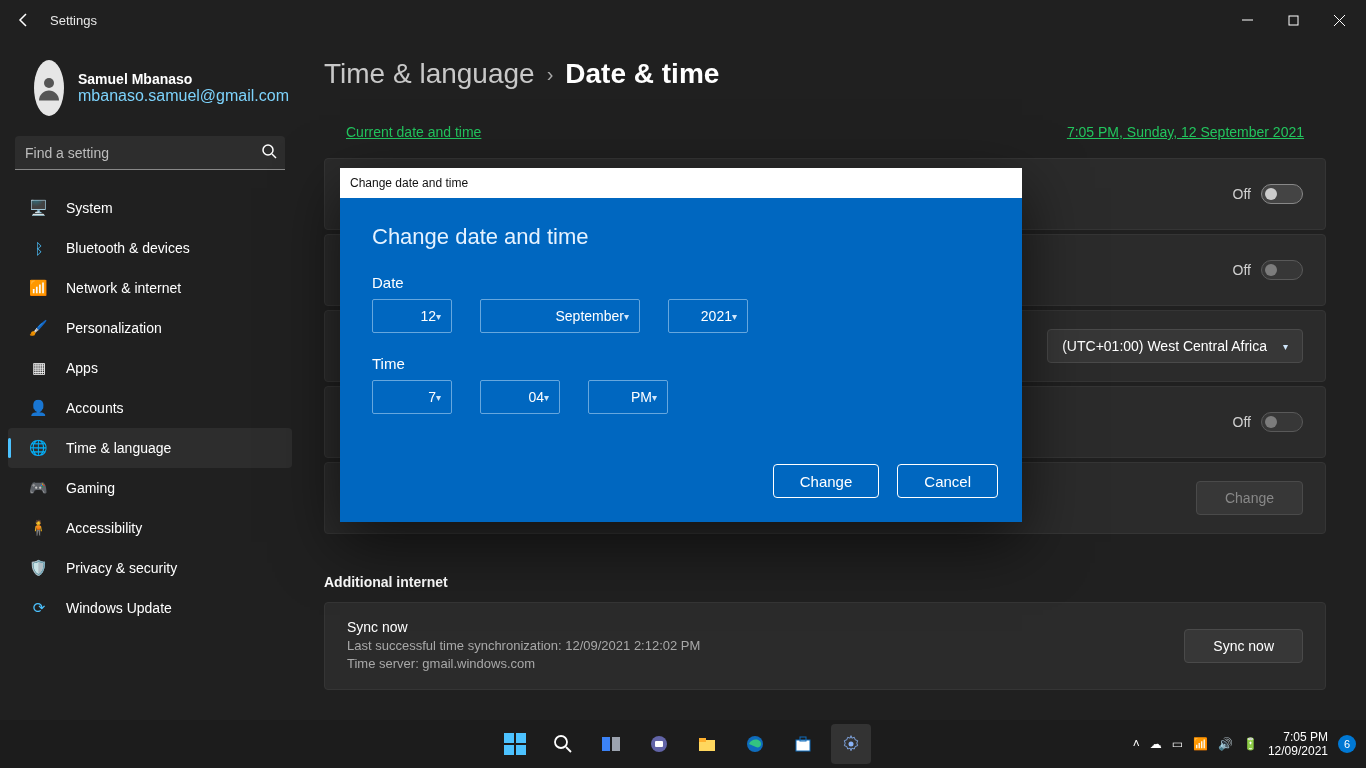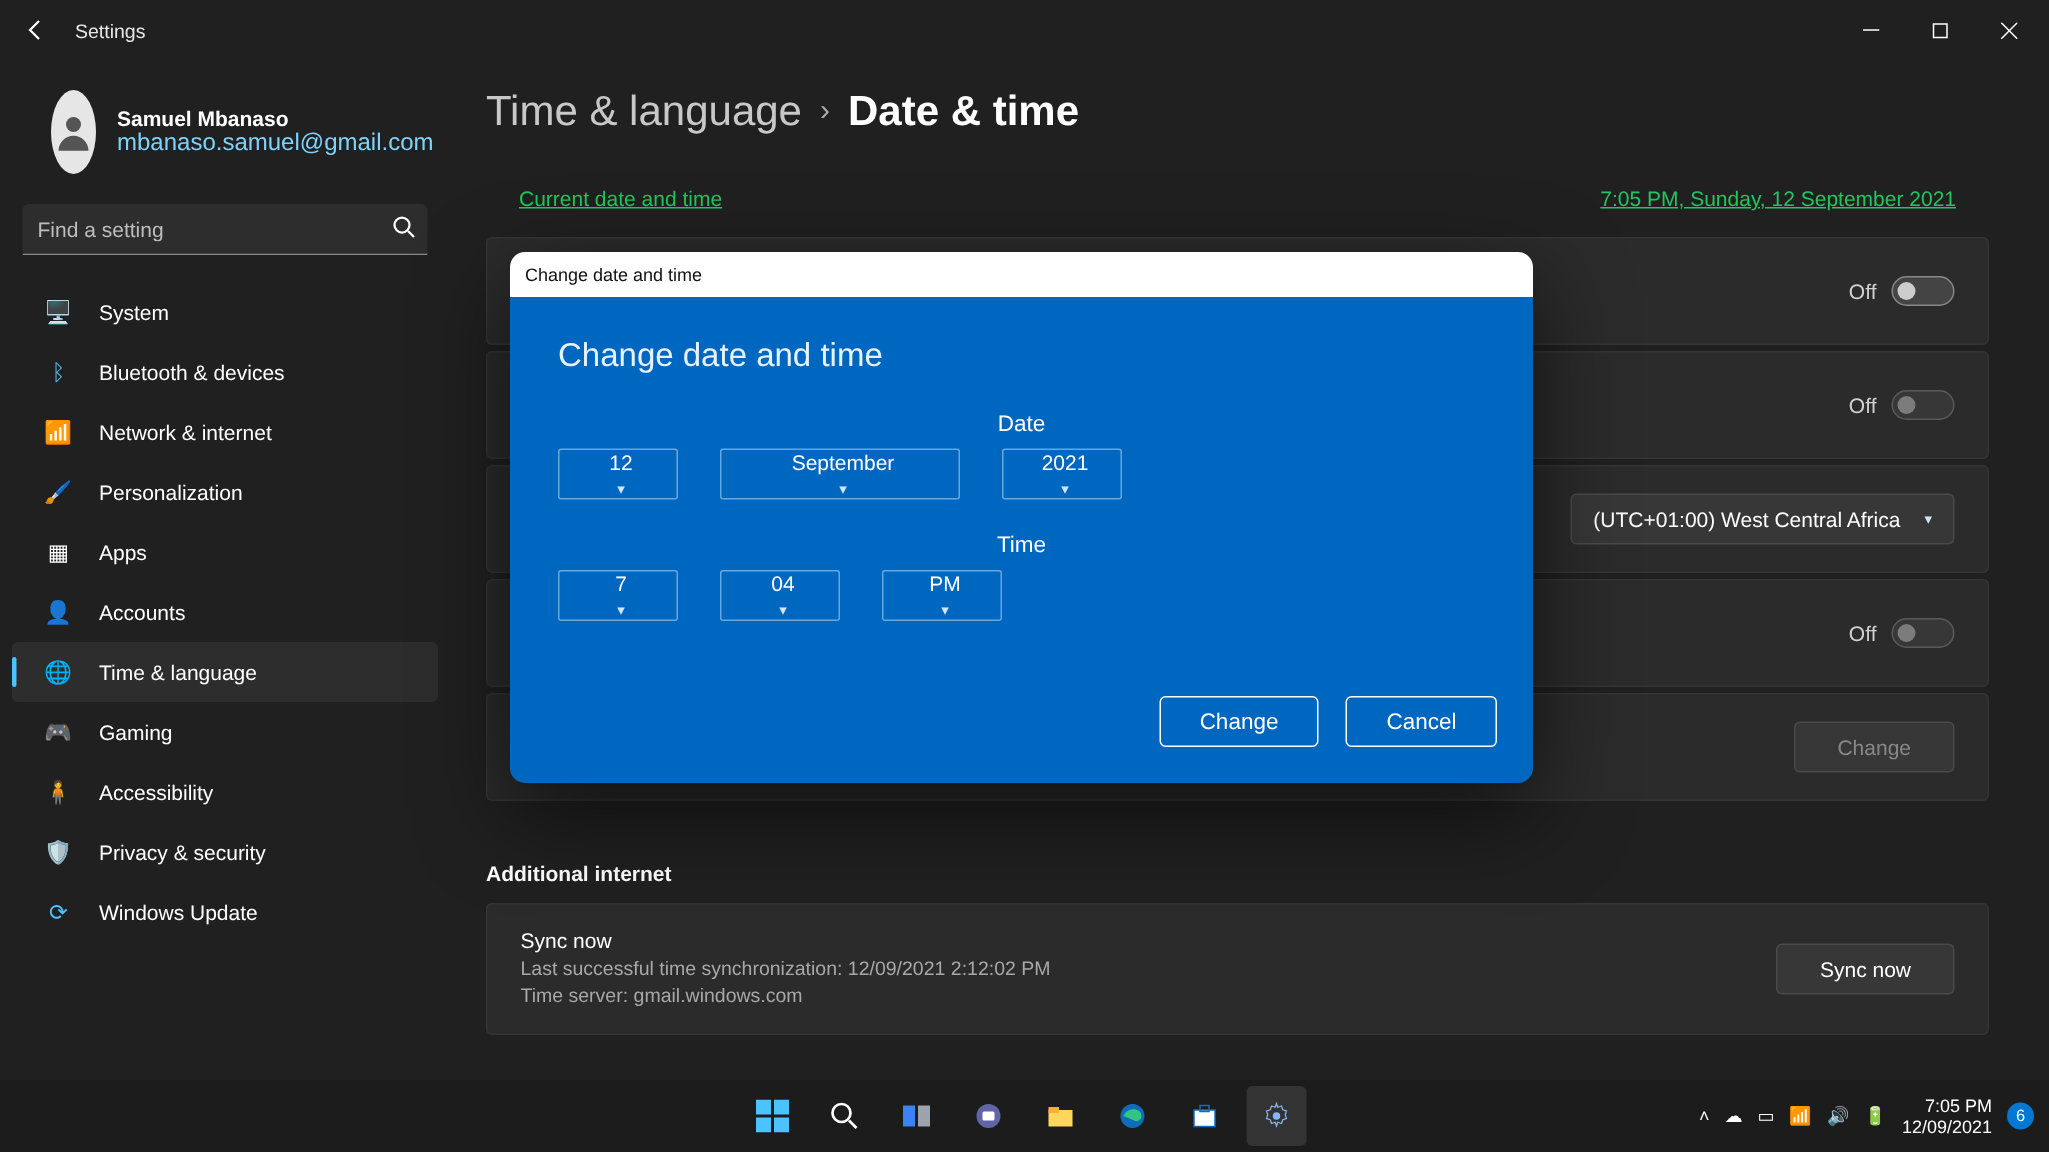--- a/index.html
+++ b/index.html
@@ -45,27 +45,27 @@
   .toggle.disabled { opacity:.5; }
   .btn-grey { background:#373737; border:1px solid #4a4a4a; color:#fff; border-radius:4px; padding:8px 28px; font-size:14px; cursor:pointer; }
   .btn-grey.disabled { color:#888; }
   .tz { background:#373737; border:1px solid #4a4a4a; color:#fff; border-radius:4px; padding:8px 14px; font-size:14px; display:flex; align-items:center; gap:16px; min-width:230px; justify-content:space-between; }
   .section-title { font-size:14px; font-weight:600; margin:40px 0 12px 0; color:#fff; }
   .sync-row { display:flex; align-items:center; justify-content:space-between; padding:16px 22px; background:#2b2b2b; border:1px solid #353535; border-radius:4px; }
   .sync-row .left { font-size:14px; }
   .sync-row .title { color:#fff; margin-bottom:2px; }
   .sync-row .sub { font-size:13px; color:#a8a8a8; line-height:1.4; }
   
-  .dialog { position:absolute; left:340px; top:168px; width:682px; height:354px; border-radius:10px; overflow:hidden; box-shadow:0 20px 60px rgba(0,0,0,.6); }
+  .dialog { position:absolute; left:340px; top:168px; width:682px; height:354px; border-radius:0; overflow:hidden; box-shadow:0 20px 60px rgba(0,0,0,.6); }
   .dialog-titlebar { height:30px; background:#fff; color:#111; font-size:12px; display:flex; align-items:center; padding:0 10px; }
   .dialog-body { background:#0067c0; height:324px; padding:26px 32px; color:#fff; position:relative; }
   .dialog-h { font-size:22px; font-weight:400; color:#e6f3ff; margin-bottom:24px; }
-  .dlabel { font-size:15px; margin-bottom:8px; display:block; color:#fff;text-align:center; }
+  .dlabel { font-size:15px; margin-bottom:8px; display:block; color:#fff; }
   .dropdowns { display:flex; gap:28px; margin-bottom:22px; }
-  .dd { border:1px solid #66a7de; background:#0067c0; color:#fff; height:34px; display:flex; align-items:center; justify-content:space-between; padding:0 10px 0 14px; font-size:14px; border-radius:2px; cursor:pointer;flex-direction:column; }
+  .dd { border:1px solid #66a7de; background:#0067c0; color:#fff; height:34px; display:flex; align-items:center; justify-content:flex-end; padding:0 10px 0 14px; font-size:14px; border-radius:2px; cursor:pointer; }
   .dd.w-sm { width:80px; }
   .dd.w-md { width:160px; }
   .chev { font-size:10px; color:#cfe6fa; }
   .dialog-actions { position:absolute; right:24px; bottom:24px; display:flex; gap:18px; }
   .dbtn { border:1.5px solid #fff; background:transparent; color:#fff; height:34px; padding:0 26px; font-size:15px; border-radius:4px; cursor:pointer; }
   
   .taskbar { height:48px; background:#1c1c1c; display:flex; align-items:center; position:relative; }
   .task-center { position:absolute; left:50%; transform:translateX(-50%); display:flex; gap:8px; }
   .task-btn { width:40px; height:40px; display:flex; align-items:center; justify-content:center; border-radius:4px; cursor:pointer; }
   .task-btn.active { background:#333; }

